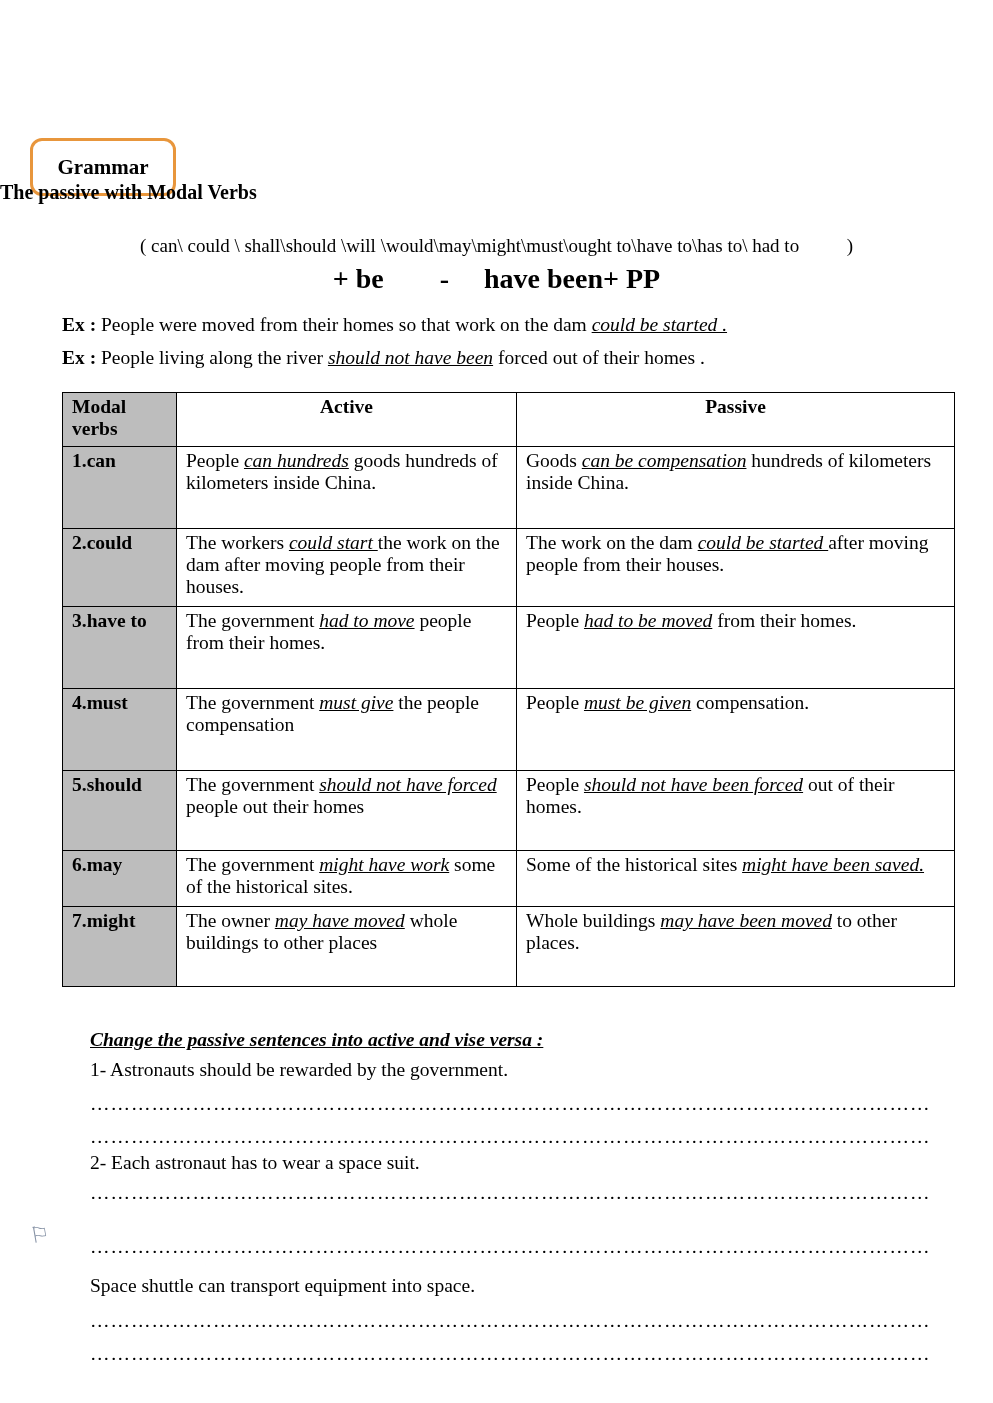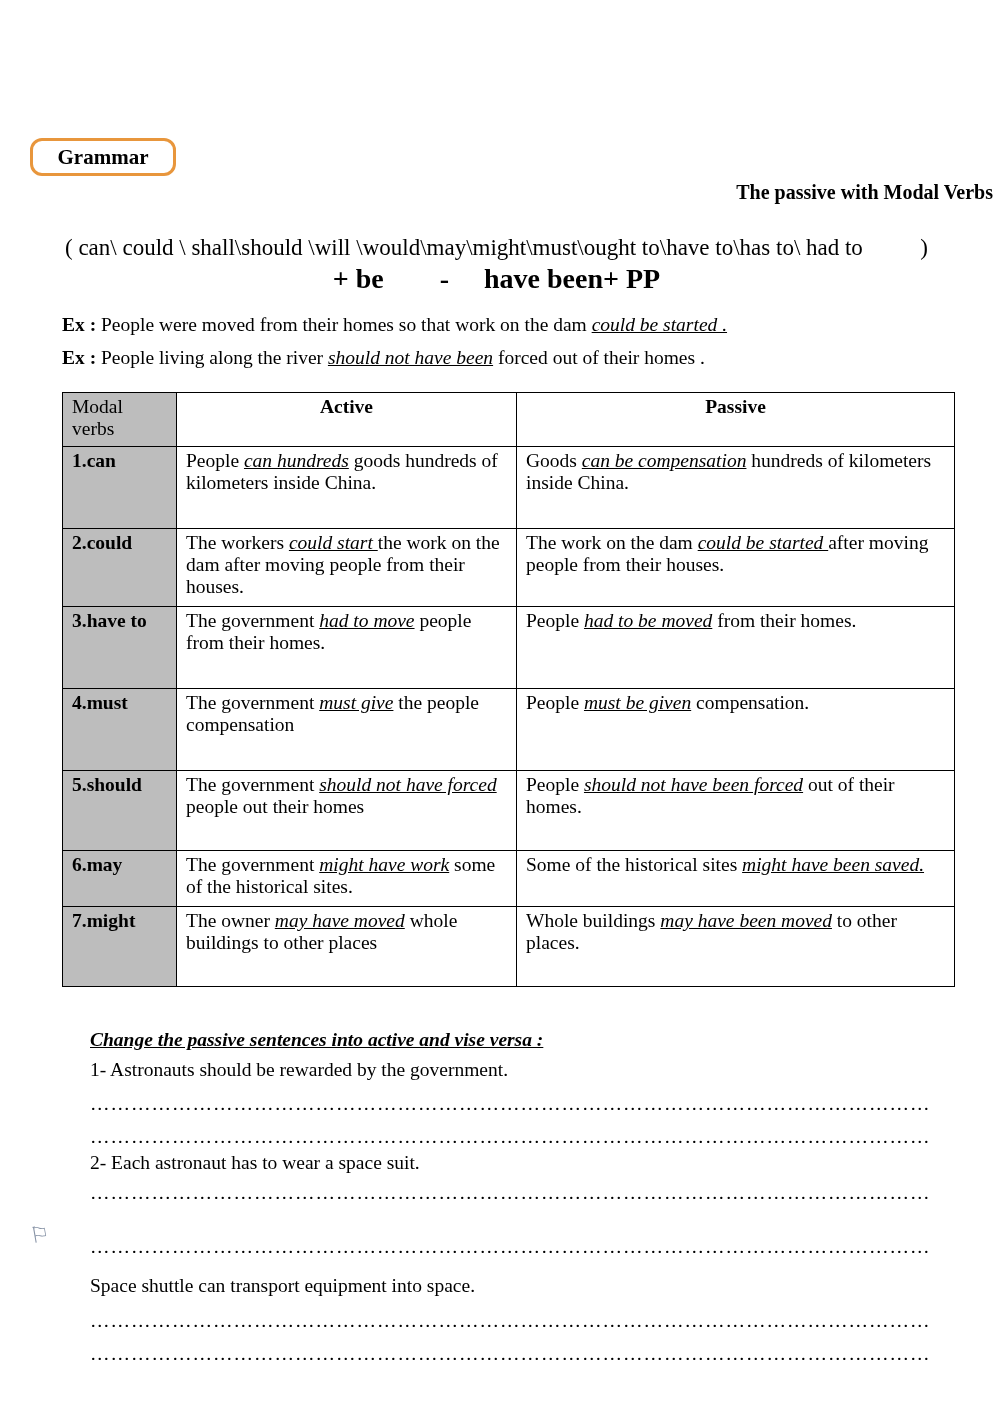--- a/index.html
+++ b/index.html
@@ -8,35 +8,35 @@
     width: 993px;
     height: 1403px;
     background: #ffffff;
     font-family: "Liberation Serif", serif;
     color: #000;
     overflow: hidden;
   }
   .badge {
     position: absolute;
     left: 30px; top: 138px;
-    width: 146px; height: 38px;
+    width: 146px; height: 58px;
     box-sizing: border-box;
     border: 3px solid var(--badge-border, #e8963c);
     border-radius: 12px;
     display: flex; align-items: center; justify-content: center;
     font-weight: bold; font-size: 21px;
     background: #fff;
   }
   .title {
     position: absolute; top: 181px; left: 0; width: 100%;
-    text-align: right; font-weight: bold; font-size: 20px;
+    text-align: left; font-weight: bold; font-size: 20px;
   }
   .paren-line {
     position: absolute; top: 235px; left: 0; width: 100%;
-    text-align: center; font-size: 23px; white-space: pre;
+    text-align: center; font-size: 19px; white-space: pre;
   }
   .formula {
     position: absolute; top: 263px; left: 0; width: 100%;
     text-align: center; font-weight: bold; font-size: 28px; white-space: pre;
   }
   .example { position: absolute; left: 62px; font-size: 19.5px; }
   .ex1 { top: 314px; }
   .ex2 { top: 347px; }
 
   .s-b  { font-weight: bold; }
@@ -48,21 +48,21 @@
   table.modal-table th, table.modal-table td {
     border: 1.5px solid #000;
     padding: 3px 9px;
     vertical-align: top;
     word-wrap: break-word;
   }
   col.c-modal  { width: 114px; }
   col.c-active { width: 340px; }
   th.h-modal {
     background: var(--table-gray, #bdbdbd);
-    text-align: left; font-weight: normal; vertical-align: top;
+    text-align: left; font-weight: bold; vertical-align: top;
   }
   th.h-active, th.h-passive { text-align: center; font-weight: bold; vertical-align: top; }
   td.cell-modal {
     background: var(--table-gray, #bdbdbd);
     font-weight: bold;
     vertical-align: middle;
   }
   tr.rh-h { height: 54px; }
   tr.rh-1 { height: 82px; }
   tr.rh-2 { height: 78px; }

